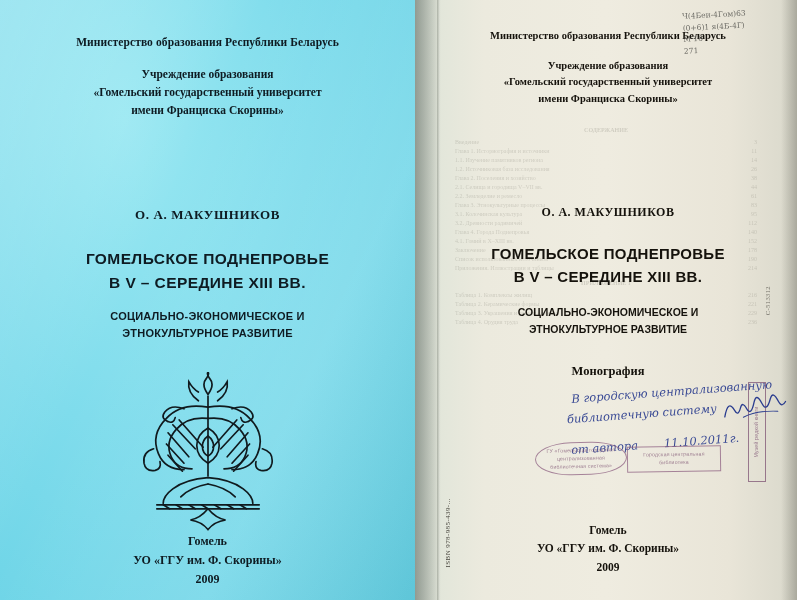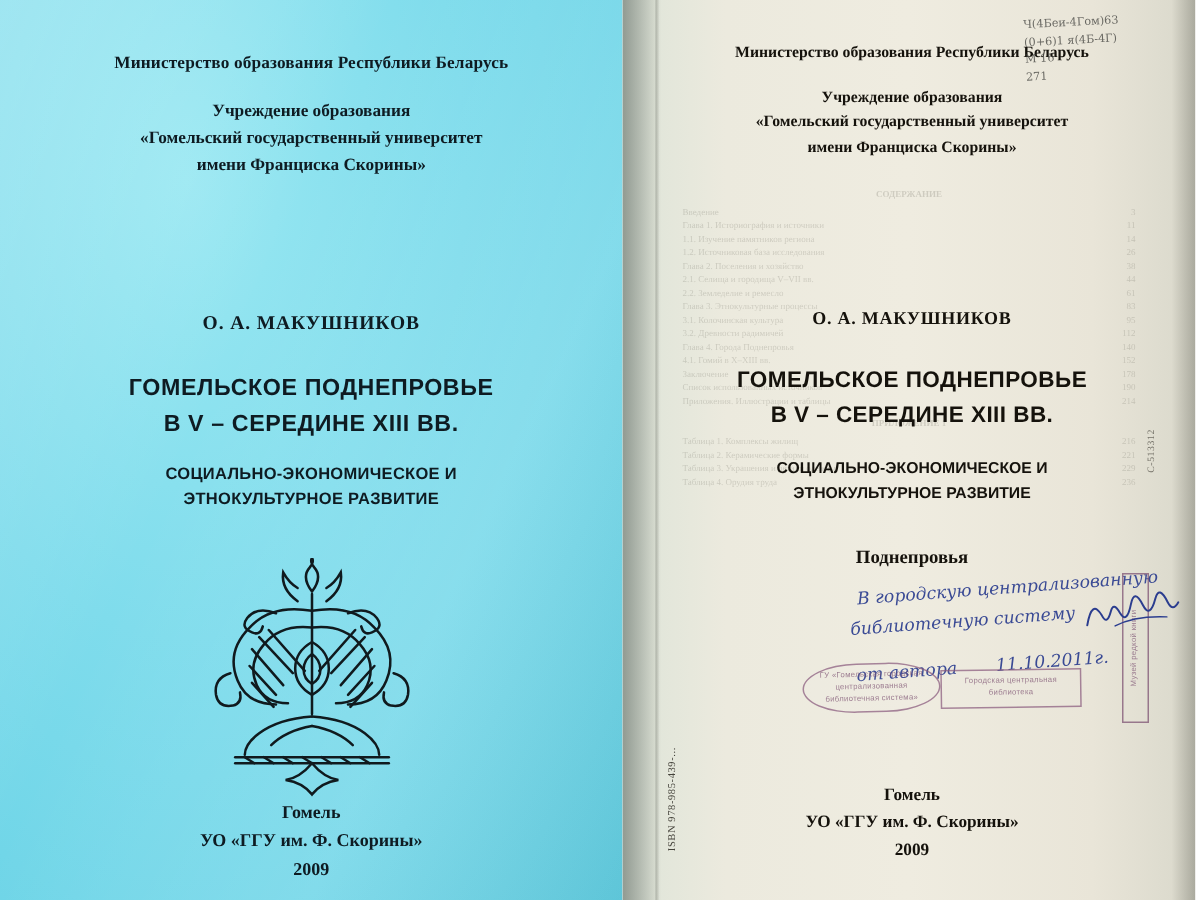--- a/index.html
+++ b/index.html
@@ -499,21 +499,21 @@
       <div class="tp-title">
         <div>ГОМЕЛЬСКОЕ  ПОДНЕПРОВЬЕ</div>
         <div>В V – СЕРЕДИНЕ XIII ВВ.</div>
       </div>
 
       <div class="tp-subtitle">
         <div>СОЦИАЛЬНО-ЭКОНОМИЧЕСКОЕ И</div>
         <div>ЭТНОКУЛЬТУРНОЕ РАЗВИТИЕ</div>
       </div>
 
-      <div class="tp-kind">Поднепровья</div>
+      <div class="tp-kind">Монография</div>
 
       <div class="tp-imprint">
         <div>Гомель</div>
         <div>УО «ГГУ им. Ф. Скорины»</div>
         <div>2009</div>
       </div>
     </div>
 
     <div class="handwriting">
       <div>В городскую централизованную</div>

